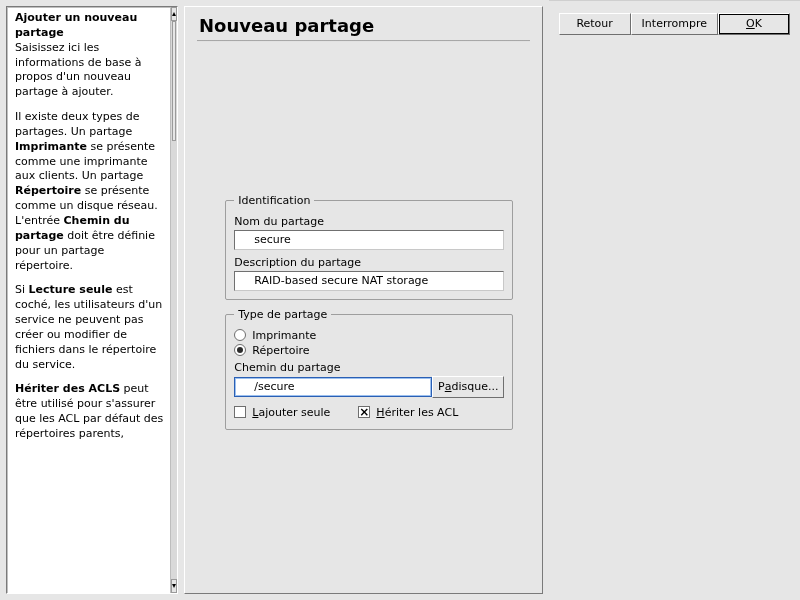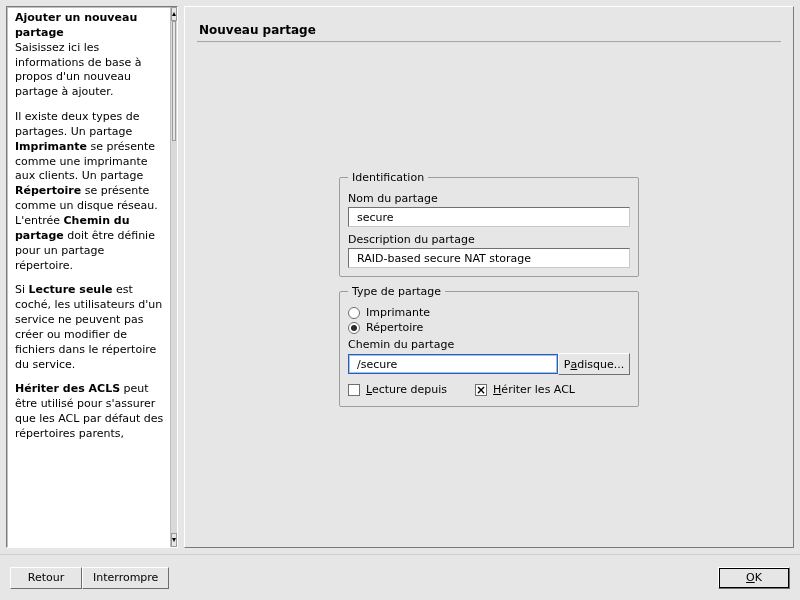--- a/index.html
+++ b/index.html
@@ -6,21 +6,21 @@
   html, body {
     margin: 0; padding: 0;
     width: 800px; height: 600px;
     font-family: "DejaVu Sans", "Liberation Sans", Arial, sans-serif;
     font-size: 11px;
     background: #e6e6e6;
     color: #000;
   }
   .root {
     width: 800px; height: 600px;
-    display: flex; flex-direction: column;
+    display: flex; flex-direction: row;
   }
   .top {
     flex: 1 1 auto;
     display: flex;
     padding: 6px;
     gap: 6px;
     min-height: 0;
   }
   .help-panel {
     width: 172px;
@@ -67,57 +67,56 @@
     border-top-color: #fff;
     border-left-color: #fff;
     border-right-color: #7a7a7a;
     border-bottom-color: #7a7a7a;
     padding: 6px 12px 10px 12px;
     display: flex; flex-direction: column;
     min-height: 0;
   }
   .main-title {
     font-weight: bold;
-    font-size: 12px;
+    font-size: 18px;
     padding: 2px 0 4px 2px;
-    margin-top: 8px;
   }
   .main-sep {
     height: 2px;
     background: linear-gradient(#8a8a8a, #ffffff);
     margin: 0 0 6px 0;
   }
   .main-body {
     flex: 1 1 auto;
     display: flex;
     align-items: center;
     justify-content: center;
   }
   .form-wrap { width: 300px; }
   fieldset {
     border: 1px solid #9e9e9e;
     border-radius: 2px;
-    margin: 0 0 8px 0;
+    margin: 0 0 8px 12px;
     padding: 6px 8px 8px 8px;
   }
   fieldset > legend {
     padding: 0 4px;
     font-size: 11px;
   }
   .field-label { margin: 2px 0 2px 0; }
   input[type="text"] {
     width: 100%;
     height: 20px;
     background: #fff;
     border: 1px solid #7a7a7a;
     border-top-color: #707070;
     border-left-color: #707070;
     border-right-color: #c8c8c8;
     border-bottom-color: #c8c8c8;
-    padding: 0 8px;
+    padding: 0 19px;
     font: inherit;
   }
   input.focused {
     outline: 1px solid #2a5fb4;
     outline-offset: -1px;
     border-color: #2a5fb4;
     box-shadow: inset 0 0 0 1px #9cc0ef;
   }
   .radio-row, .check-row {
     display: flex; align-items: center; gap: 6px;
@@ -233,21 +232,21 @@
               <button type="button" class="btn">
                   <span>P</span>
                   <span class="u">a</span>
                   <span>disque...</span>
                 </button>
             </div>
 
             <div class="checks-row">
               <div class="check-row">
                 <span class="chk"></span>
-                <span><span class="u">L</span><span>ecture depuis</span></span>
+                <span><span class="u">L</span><span>ajouter seule</span></span>
               </div>
               <div class="check-row">
                 <span class="chk checked"></span>
                 <span><span class="u">H</span><span>ériter les ACL</span></span>
               </div>
             </div>
           </fieldset>
         </div>
       </div>
     </div>

